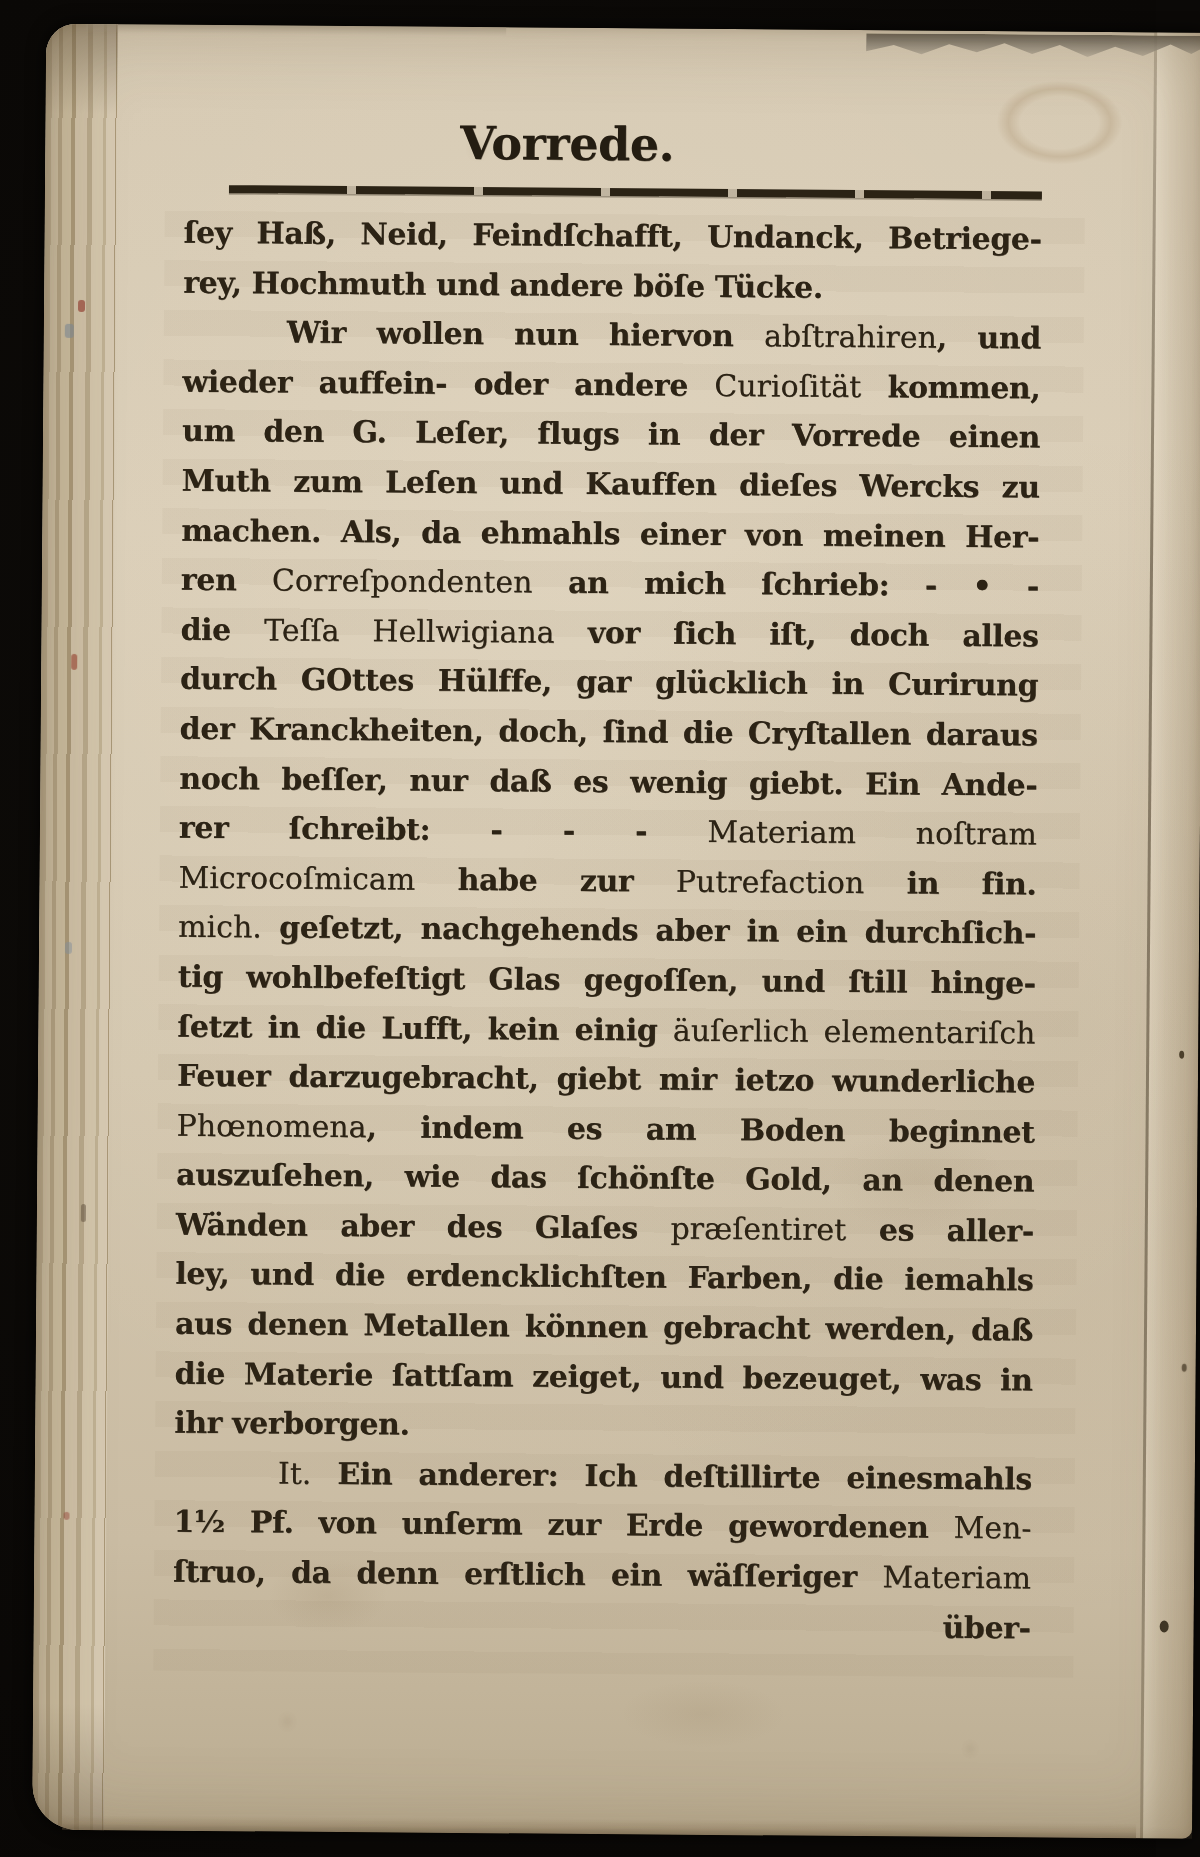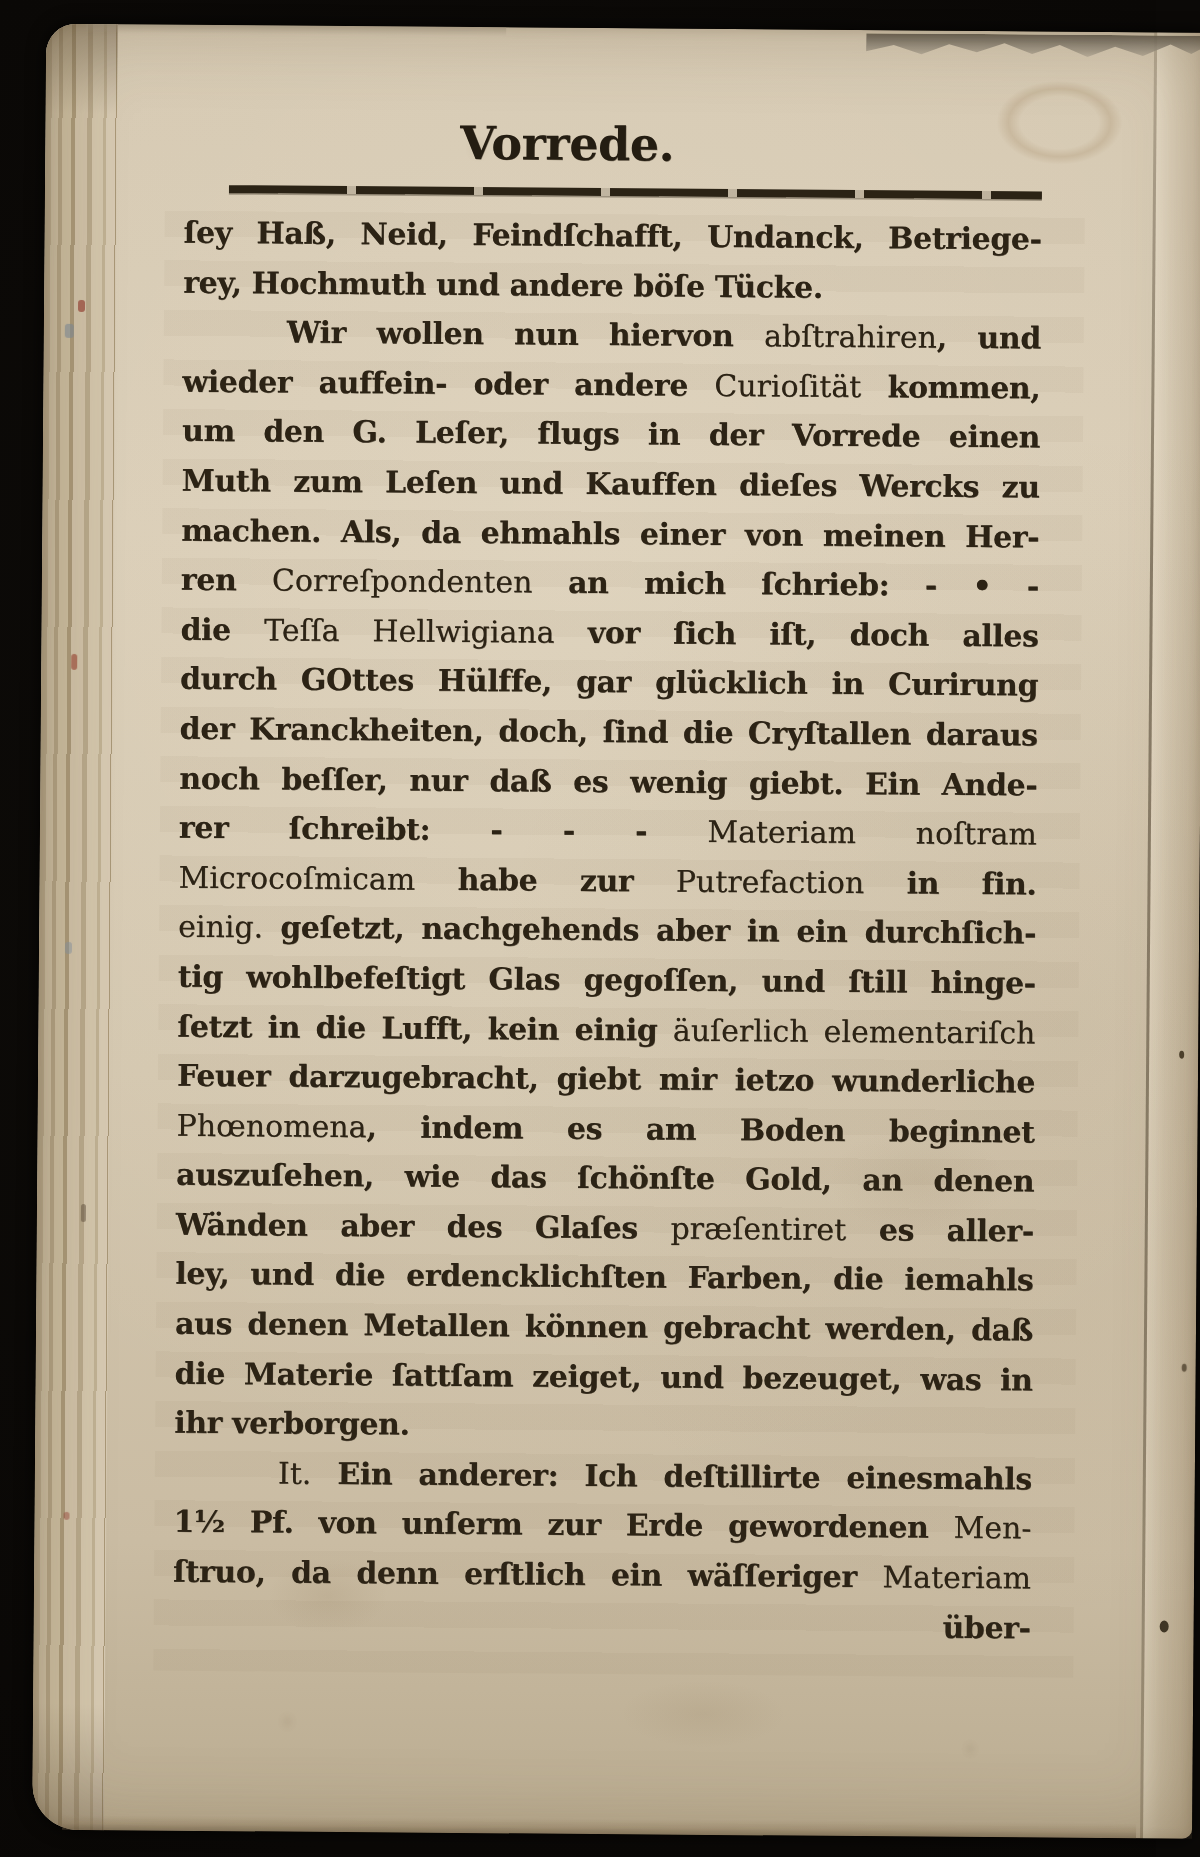--- a/index.html
+++ b/index.html
@@ -120,21 +120,21 @@
           <div class="line"><span class="seg-f">um den G. Leſer, flugs in der Vorrede einen</span></div>
           <div class="line"><span class="seg-f">Muth zum Leſen und Kauffen dieſes Wercks zu</span></div>
           <div class="line"><span class="seg-f">machen. Als, da ehmahls einer von meinen Her-</span></div>
           <div class="line"><span class="seg-f">ren </span><span class="seg-a">Correſpondenten</span><span class="seg-f"> an mich ſchrieb: - • -</span></div>
           <div class="line"><span class="seg-f">die </span><span class="seg-a">Teſſa Hellwigiana</span><span class="seg-f"> vor ſich iſt, doch alles</span></div>
           <div class="line"><span class="seg-f">durch GOttes Hülffe, gar glücklich in Curirung</span></div>
           <div class="line"><span class="seg-f">der Kranckheiten, doch, ſind die Cryſtallen daraus</span></div>
           <div class="line"><span class="seg-f">noch beſſer, nur daß es wenig giebt. Ein Ande-</span></div>
           <div class="line"><span class="seg-f">rer ſchreibt: - - - </span><span class="seg-a">Materiam noſtram</span></div>
           <div class="line"><span class="seg-a">Microcoſmicam</span><span class="seg-f"> habe zur </span><span class="seg-a">Putrefaction</span><span class="seg-f"> in fin.</span></div>
-          <div class="line"><span class="seg-a">einig.</span><span class="seg-f"> geſetzt, nachgehends aber in ein durchſich-</span></div>
+          <div class="line"><span class="seg-a">mich.</span><span class="seg-f"> geſetzt, nachgehends aber in ein durchſich-</span></div>
           <div class="line"><span class="seg-f">tig wohlbefeſtigt Glas gegoſſen, und ſtill hinge-</span></div>
           <div class="line"><span class="seg-f">ſetzt in die Lufft, kein einig </span><span class="seg-a">äuſerlich elementariſch</span></div>
           <div class="line"><span class="seg-f">Feuer darzugebracht, giebt mir ietzo wunderliche</span></div>
           <div class="line"><span class="seg-a">Phœnomena</span><span class="seg-f">, indem es am Boden beginnet</span></div>
           <div class="line"><span class="seg-f">auszuſehen, wie das ſchönſte Gold, an denen</span></div>
           <div class="line"><span class="seg-f">Wänden aber des Glaſes </span><span class="seg-a">præſentiret</span><span class="seg-f"> es aller-</span></div>
           <div class="line"><span class="seg-f">ley, und die erdencklichſten Farben, die iemahls</span></div>
           <div class="line"><span class="seg-f">aus denen Metallen können gebracht werden, daß</span></div>
           <div class="line"><span class="seg-f">die Materie ſattſam zeiget, und bezeuget, was in</span></div>
           <div class="line end"><span class="seg-f">ihr verborgen.</span></div>

